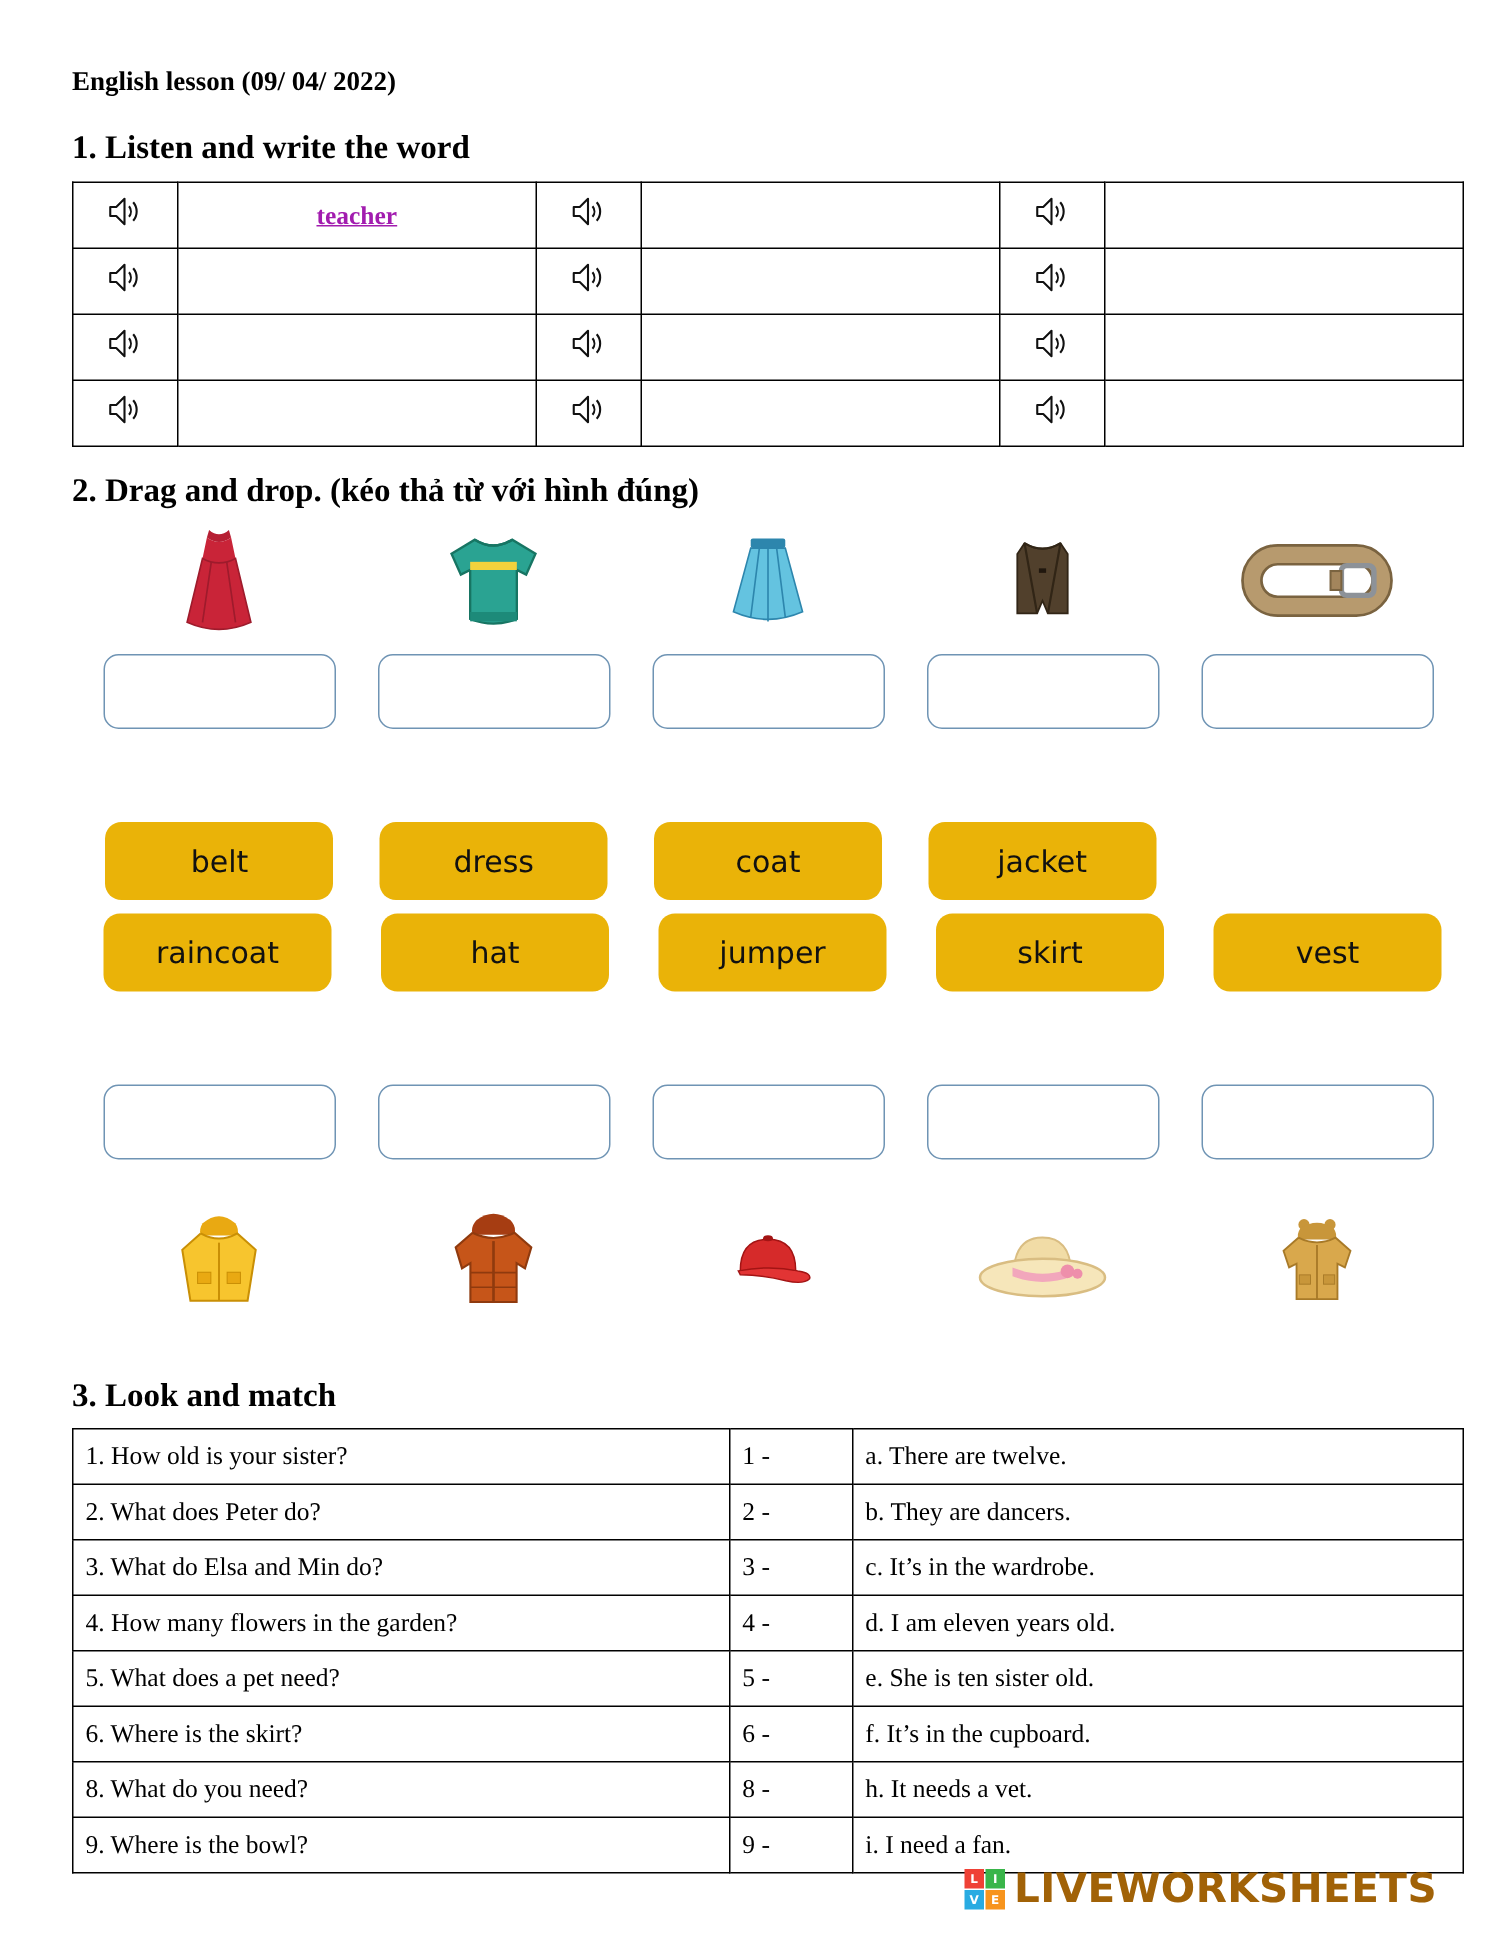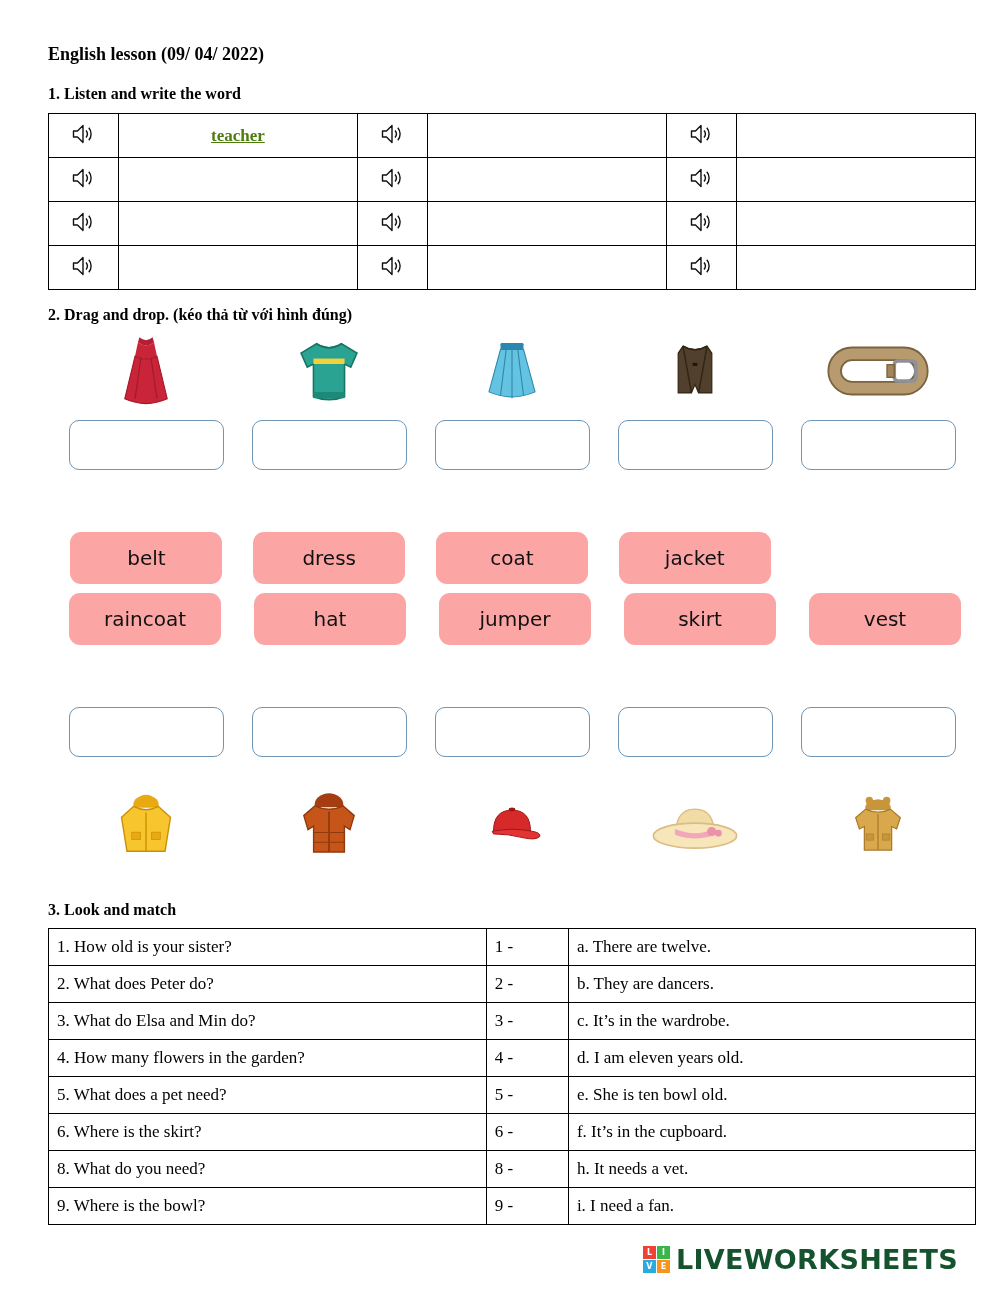--- a/index.html
+++ b/index.html
@@ -4,48 +4,48 @@
 <style>
   * { margin:0; padding:0; box-sizing:border-box; }
   html,body { background:#ffffff; }
   body {
     width:1000px; height:1291px; position:relative; overflow:hidden;
     font-family:"Liberation Serif", serif; color:#000;
   }
   .page { padding:44px 24px 0 48px; }
 
   .title { font-size:18px; font-weight:bold; margin-bottom:20px; }
-  .sec-heading { font-size:16px; font-weight:bold; }
+  .sec-heading { font-size:22px; font-weight:bold; }
 
   
   table.listen { width:100%; border-collapse:collapse; margin-top:10px; }
   table.listen td { border:1px solid #000; height:44px; vertical-align:middle; }
   td.spk { width:68px; text-align:center; }
   td.ans { width:233px; text-align:center; }
-  .sample { color:#4d7c0f; font-weight:bold; text-decoration:underline; font-size:17px;margin-top:24px; }
+  .sample { color:#a21caf; font-weight:bold; text-decoration:underline; font-size:17px;margin-top:24px; }
   .speaker { display:inline-block; line-height:0; cursor:pointer; }
 
   
   .sec2-heading { margin-top:16px; }
   .grid5 {
     display:grid; grid-template-columns:repeat(5,1fr); column-gap:28px;
     width:886px; margin:0 auto; justify-items:center; align-items:center;
   }
   .img-row { height:86px; margin-top:4px; }
   .img-cell { line-height:0; }
   .boxes-1 { margin-top:6px; }
   .boxes-2 { margin-top:62px; }
   .dropbox {
     width:155px; height:50px; background:#fff;
     border:1.6px solid #6f94b4; border-radius:10px;
   }
   .tiles-1 { margin-top:62px; }
   .tiles-2 { margin-top:9px;gap:33px; }
   .tile {
-    width:152px; height:52px; border-radius:11px; background:#fca5a5;
+    width:152px; height:52px; border-radius:11px; background:#eab308;
     display:flex; align-items:center; justify-content:center;
     font-family:"DejaVu Sans", sans-serif; font-size:20px; color:#111; cursor:grab;
   }
   .bottom-img-row { margin-top:24px; }
 
   
   .sec3-heading { margin-top:34px; }
   table.match { width:100%; border-collapse:collapse; margin-top:9px; font-size:17px;border-radius:11px; }
   table.match td { border:1px solid #000; height:37px; padding-left:8px; vertical-align:middle; }
   td.qcol { width:427px; }
@@ -56,21 +56,21 @@
   .footer { position:absolute; right:42px; bottom:16px; display:flex; align-items:center; gap:6px; }
   .logo { display:grid; grid-template-columns:13px 13px; grid-auto-rows:13px; gap:1px; }
   .logo span {
     display:flex; align-items:center; justify-content:center; color:#fff;
     font:bold 8px "DejaVu Sans", sans-serif;
   }
   .lg-l { background:#ef4136; } .lg-i { background:#39b54a; }
   .lg-v { background:#29abe2; } .lg-e { background:#f7941d; }
   .brand {
     font-family:"DejaVu Sans", sans-serif; font-weight:bold; font-size:27px;
-    color:#14532d; letter-spacing:.3px;
+    color:#a16207; letter-spacing:.3px;
   }
 </style>
 </head>
 <body>
 
 <div class="page">
 
   <div class="title">English lesson (09/ 04/ 2022)</div>
 
   <div class="sec-heading">1. Listen and write the word</div>
@@ -301,21 +301,21 @@
       <td class="acol">c. It’s in the wardrobe.</td>
     </tr>
     <tr>
       <td class="qcol">4. How many flowers in the garden?</td>
       <td class="ncol">4 -</td>
       <td class="acol">d. I am eleven years old.</td>
     </tr>
     <tr>
       <td class="qcol">5. What does a pet need?</td>
       <td class="ncol">5 -</td>
-      <td class="acol">e. She is ten bowl old.</td>
+      <td class="acol">e. She is ten sister old.</td>
     </tr>
     <tr>
       <td class="qcol">6. Where is the skirt?</td>
       <td class="ncol">6 -</td>
       <td class="acol">f. It’s in the cupboard.</td>
     </tr>
     <tr>
       <td class="qcol">8. What do you need?</td>
       <td class="ncol">8 -</td>
       <td class="acol">h. It needs a vet.</td>

